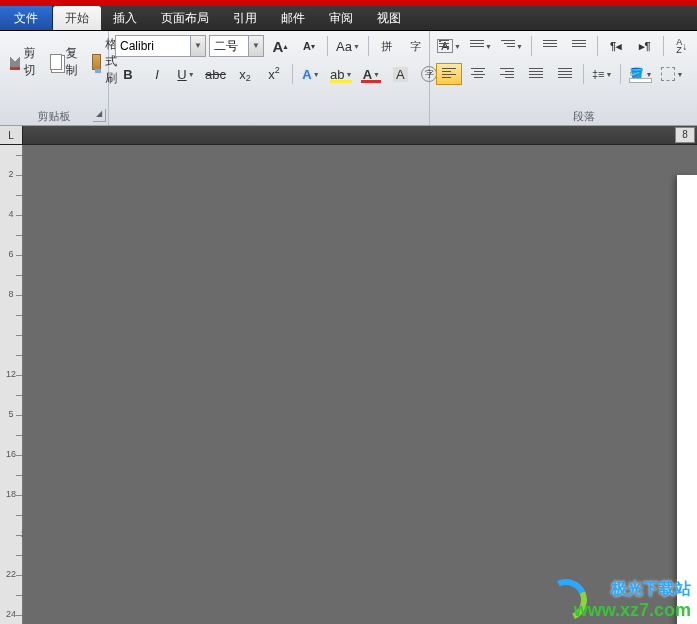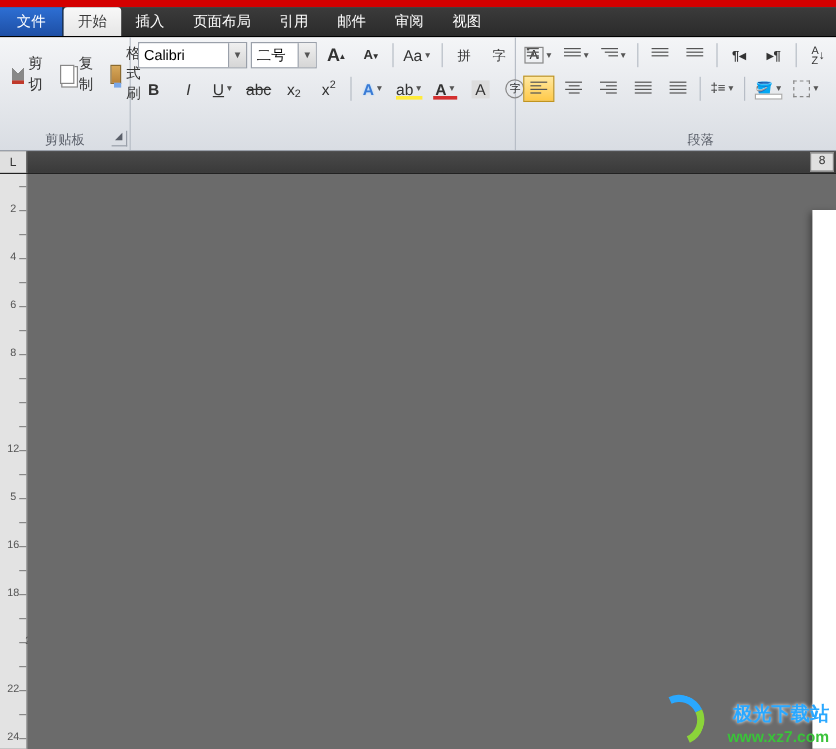--- a/index.html
+++ b/index.html
@@ -51,21 +51,21 @@
   .ruler-h-rest{flex:1;position:relative;}
   .ruler-h-end{width:18px;height:14px;background:#e0e0e0;border:1px solid #888;color:#333;font-size:10px;text-align:center;line-height:14px;margin-right:2px;}
   .workspace{display:flex;height:calc(624px - 6px - 24px - 94px - 18px);}
   .ruler-v{width:22px;background:#e3e3e3;border-right:1px solid #777;position:relative;}
   .ruler-v .tick{position:absolute;left:0;width:22px;text-align:center;font-size:9px;color:#555;}
   .ruler-v .minor{position:absolute;left:16px;width:6px;height:1px;background:#888;}
   .canvas{flex:1;background:#6b6b6b;position:relative;}
   .page{position:absolute;top:30px;right:0;width:20px;bottom:0;background:#fff;box-shadow:-2px 2px 6px rgba(0,0,0,0.4);}
   .watermark{position:absolute;right:6px;bottom:6px;text-align:right;pointer-events:none;}
   .watermark .l1{color:#2aa8ff;font-size:16px;font-weight:bold;text-shadow:0 0 3px #fff;}
-  .watermark .l2{color:#3ac23a;font-size:13px;font-weight:bold;}
+  .watermark .l2{color:#3ac23a;font-size:18px;font-weight:bold;}
   .wm-swirl{width:42px;height:42px;position:absolute;right:110px;bottom:6px;}
   .wm-swirl::before{content:"";position:absolute;inset:0;border:6px solid transparent;border-top-color:#2aa8ff;border-right-color:#8bd43a;border-radius:50%;transform:rotate(20deg);}
 </style>
 </head>
 <body>
 
 <div class="titlebar"></div>
 
 <div class="tabbar">
   <div class="tab file">文件</div>

